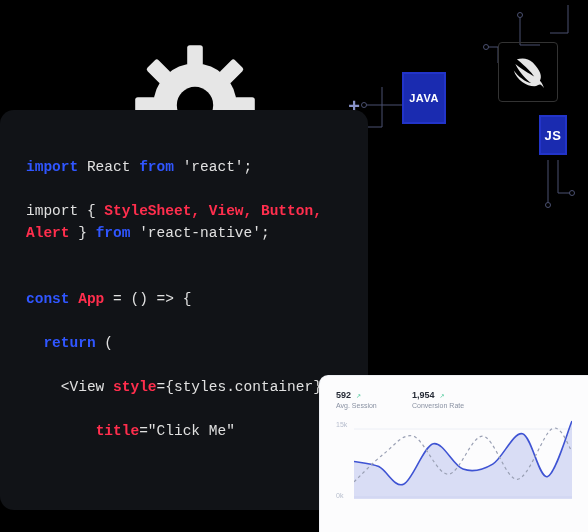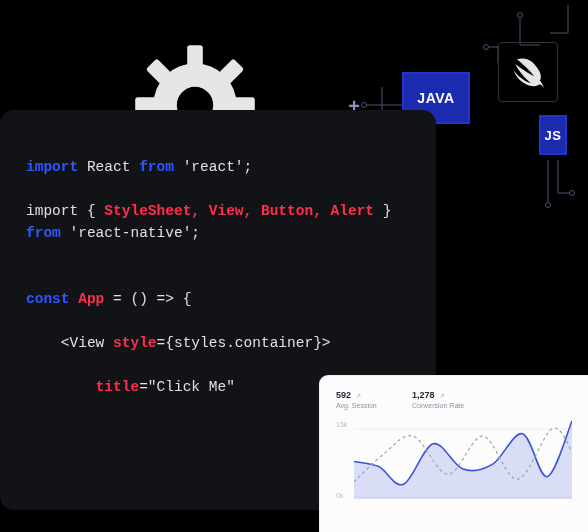--- a/index.html
+++ b/index.html
@@ -32,35 +32,35 @@
     position: absolute;
     border: 2px solid #2234c9;
     background: #1a2bb0;
     color: #fff;
     font-size: 11px;
     font-weight: 700;
     display: flex; align-items: center; justify-content: center;
     text-align: center;
     letter-spacing: 0.5px;
   }
-  .badge.java { top: 72px; left: 402px; width: 68px; height: 52px; font-size: 14px; text-align: center; }
+  .badge.java { top: 72px; left: 402px; width: 44px; height: 52px; font-size: 11px; text-align: center; }
   .badge.js   { top: 115px; left: 539px; width: 28px; height: 40px; font-size: 13px; }
 
   
   .swift-box {
     position: absolute; top: 42px; left: 498px; width: 60px; height: 60px;
     border: 1px solid #333; border-radius: 4px;
     display: flex; align-items: center; justify-content: center;
   }
   .swift-box svg { width: 38px; height: 38px; }
 
   
   .code-card {
     position: absolute; top: 110px; left: 0;
-    width: 436px; height: 400px;
+    width: 368px; height: 400px;
     background: #111317;
     border-radius: 14px;
     padding: 24px 26px;
     font-family: "SFMono-Regular", Consolas, "Courier New", monospace;
     font-size: 14.5px;
     line-height: 22px;
     color: #e6e6e6;
     white-space: pre;
     overflow: hidden;
   }
@@ -143,20 +143,21 @@
   <svg viewBox="0 0 48 48">
     <path d="M10 8 C 22 18, 28 24, 32 30 C 30 28, 20 24, 8 14 C 14 26, 22 34, 28 38 C 20 36, 12 30, 6 22 C 10 34, 22 42, 32 42 C 36 42, 38 39, 40 40 C 42 41, 43 43, 44 44 C 43 40, 41 37, 39 35 C 42 30, 40 22, 30 12 C 24 6, 16 6, 10 8 Z" fill="#e6e6e6"></path>
   </svg>
 </div>
 
 <div class="code-card">
 <div class="line"><span class="kw-blue">import</span><span class="kw-dim"> React </span><span class="kw-blue">from</span><span class="kw-dim"> 'react';</span></div>
 <div class="line"><span class="kw-dim">import { </span><span class="kw-red">StyleSheet, View, Button, Alert</span><span class="kw-dim"> } </span><span class="kw-blue">from</span><span class="kw-dim"> 'react-native';</span></div>
 <div class="line"></div>
 <div class="line"><span class="kw-blue">const</span><span class="kw-red"> App</span><span class="kw-dim"> = () =&gt; {</span></div>
+<div class="line"><span class="kw-blue">  return</span><span class="kw-dim"> (</span></div>
 <div class="line"><span class="kw-dim">    &lt;View </span><span class="kw-red">style</span><span class="kw-dim">={styles.container}&gt;</span></div>
 <div class="line"><span class="kw-red">        title</span><span class="kw-dim">="Click Me"</span></div>
 <div class="line"></div>
 
 
 
 
 
 </div>
 
@@ -164,21 +165,21 @@
   <div class="chart-metrics">
     <div class="metric">
       <div class="val-row">
         <span class="val">592</span>
         <span class="delta"><span></span> ↗</span>
       </div>
       <div class="label">Avg. Session</div>
     </div>
     <div class="metric">
       <div class="val-row">
-        <span class="val">1,278</span>
+        <span class="val">1,954</span>
         <span class="delta"><span></span> ↗</span>
       </div>
       <div class="label">Conversion Rate</div>
     </div>
   </div>
   <div class="chart-area">
     <span class="y-tick top">15k</span>
     <span class="y-tick bot">0k</span>
     <svg viewBox="0 0 220 80" preserveAspectRatio="none">
       <line x1="0" y1="10" x2="220" y2="10" stroke="#edf0f6" stroke-width="1"></line>

